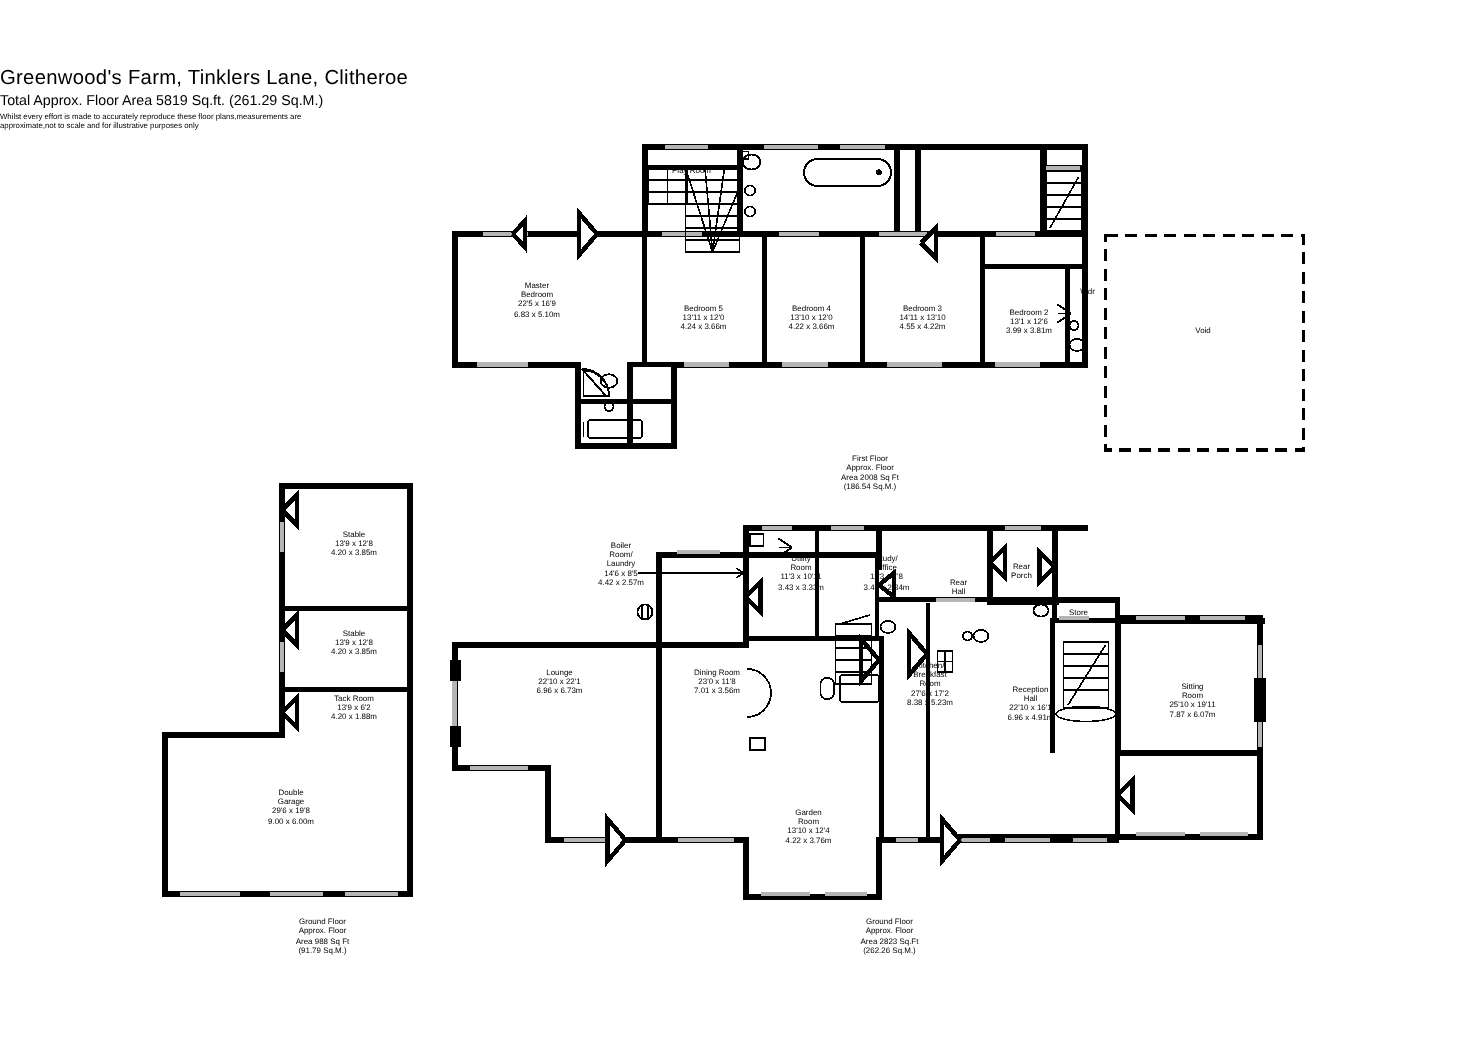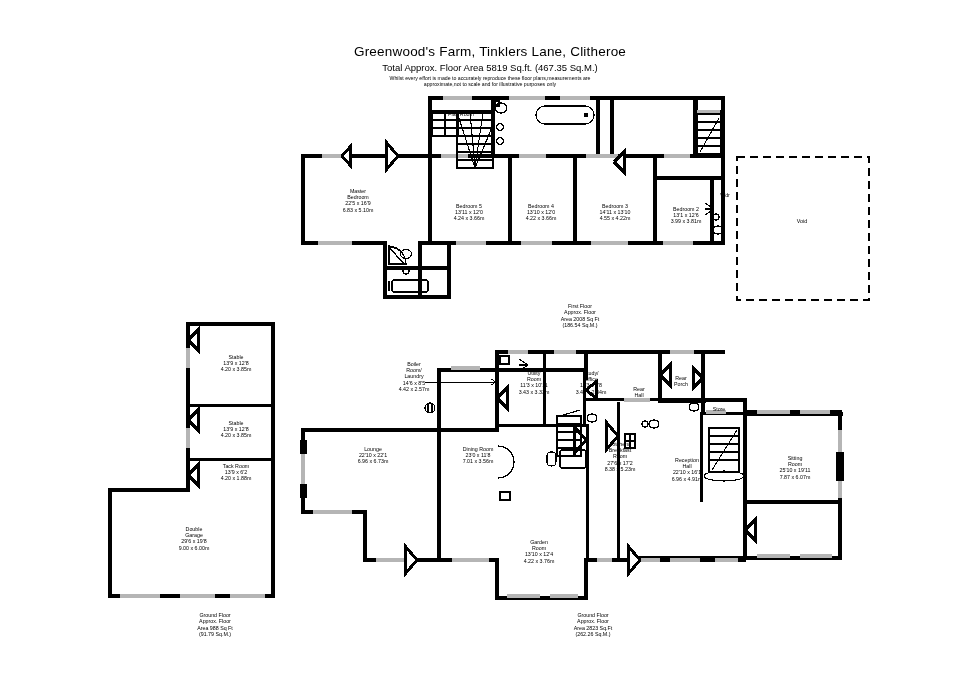--- a/index.html
+++ b/index.html
@@ -1,34 +1,34 @@
 <!DOCTYPE html>
 <html><head>
 <meta charset="utf-8">
 <title>Floor Plan</title>
 <style>
   html,body{margin:0;padding:0;background:#ffffff;}
   body{width:980px;height:692px;position:relative;overflow:hidden;
        font-family:"Liberation Sans","DejaVu Sans",sans-serif;color:#000;}
   #plan{position:absolute;left:0;top:0;width:980px;height:692px;}
-  .hdr{position:absolute;text-align:center;width:100%;left:0;}
+  .hdr{position:absolute;width:100%;left:0;}
   #title{top:44px;font-size:13.5px;letter-spacing:.2px;}
   #subtitle{top:62px;font-size:9.5px;}
   #disclaim1{top:75px;font-size:5.2px;}
   #disclaim2{top:81px;font-size:5.2px;}
   .rlabel{position:absolute;text-align:center;font-size:5.3px;line-height:6.2px;
           white-space:pre;color:#000;}
   .flabel{position:absolute;text-align:center;font-size:5.3px;line-height:6.4px;
           white-space:pre;color:#000;}
 </style>
 </head>
 <body>
 
 <div class="hdr" id="title">Greenwood's Farm, Tinklers Lane, Clitheroe</div>
-<div class="hdr" id="subtitle">Total Approx. Floor Area 5819 Sq.ft. (467.35 Sq.M.)</div>
+<div class="hdr" id="subtitle">Total Approx. Floor Area 5819 Sq.ft. (261.29 Sq.M.)</div>
 <div class="hdr" id="disclaim1">Whilst every effort is made to accurately reproduce these floor plans,measurements are</div>
 <div class="hdr" id="disclaim2">approximate,not to scale and for illustrative purposes only</div>
 
 <svg id="plan" viewBox="0 0 980 692">
   <g fill="none" stroke="#000" stroke-width="3.2" shape-rendering="crispEdges">
 
     <g>
 
       <path d="M303,156 L303,243 L385,243 L385,297 L420,297 L420,243 L449,243
                L449,297 L449,243 L723,243 L723,156 L695,156 L695,112 L723,112

